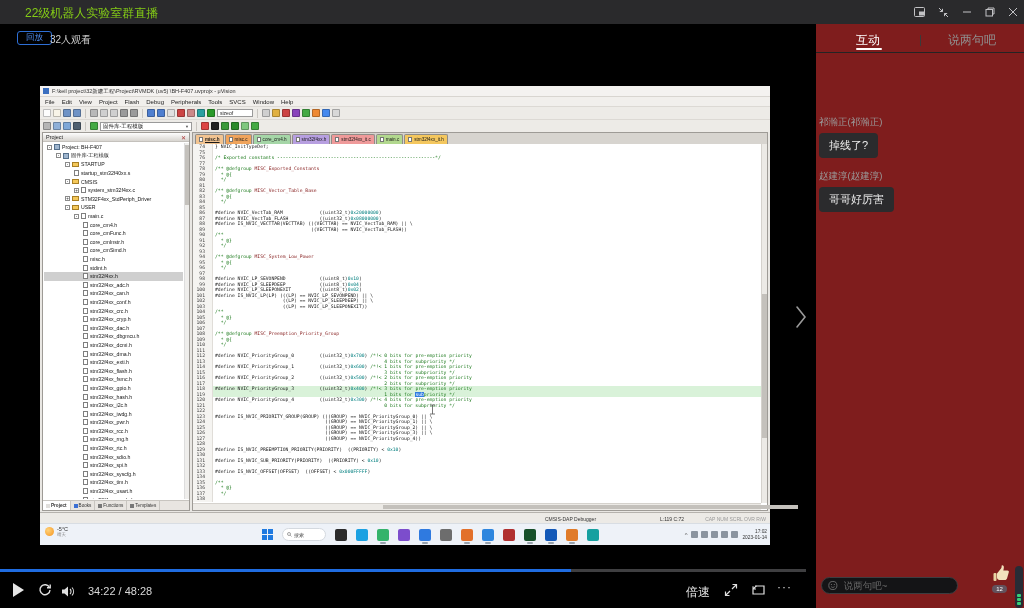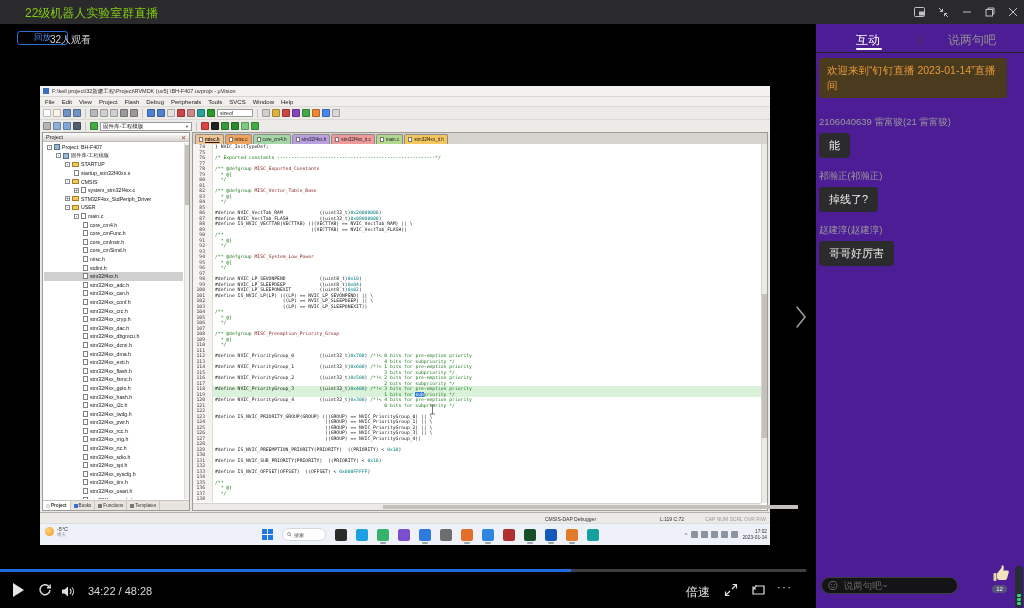--- a/index.html
+++ b/index.html
@@ -5,21 +5,21 @@
   html,body{margin:0;padding:0;background:#000;}
   *{box-sizing:border-box;}
   .stage{position:relative;width:1024px;height:608px;background:#000;overflow:hidden;
          font-family:"Liberation Sans",sans-serif;}
   
   .topbar{position:absolute;left:0;top:0;width:100%;height:24px;background:#2a2a2c;}
   .apptitle{position:absolute;left:25px;top:5px;font-size:12px;color:#84cc16;}
   .winctl{position:absolute;right:6px;top:0;height:24px;display:flex;align-items:center;gap:13px;}
   .winctl svg{display:block;}
   
-  .replay-badge{position:absolute;left:17px;top:31px;min-width:26px;height:14px;padding:0 16px;
+  .replay-badge{position:absolute;left:17px;top:31px;min-width:26px;height:14px;padding:0 8px;
     border:1px solid #2e6fd6;border-radius:3px;color:#4e8df2;font-size:8.5px;
     display:flex;align-items:center;justify-content:center;}
   .viewers{position:absolute;left:50px;top:33px;font-size:10px;color:#cfcfcf;}
   
   .video{position:absolute;left:40px;top:86px;width:730px;height:459px;background:#d4d0c8;}
   .keil{position:absolute;left:0;top:0;right:0;bottom:22px;background:#e9e7e3;font-family:"Liberation Sans",sans-serif;}
   .k-title{height:11px;background:#f4f2f0;border-bottom:1px solid #d8d5d0;display:flex;align-items:center;
     gap:3px;padding-left:3px;font-size:5.5px;color:#333;white-space:nowrap;overflow:hidden;}
   .k-appicon{width:6px;height:6px;background:#3a6ebf;flex:none;}
   .k-menu{height:9px;display:flex;gap:7px;align-items:center;font-size:6px;color:#222;padding-left:5px;background:#f1efec;}
@@ -91,21 +91,21 @@
     color:#555;display:flex;align-items:center;gap:2px;padding:0 4px;}
   .appico{width:12px;height:12px;border-radius:2px;position:relative;flex:none;}
   .appico .run{position:absolute;left:3px;bottom:-3px;width:6px;height:2px;border-radius:1px;background:#98a2ad;}
   .tb-tray{position:absolute;right:3px;top:0;height:100%;display:flex;align-items:center;gap:4px;}
   .trayico{width:7px;height:7px;border-radius:1px;background:#6a7482;opacity:.75;flex:none;}
   .tray-ch{font-size:6px;color:#555;}
   .clock{text-align:right;font-size:4.8px;line-height:5.5px;color:#333;}
   
   .chevron{position:absolute;left:795px;top:305px;}
   
-  .chat{position:absolute;left:816px;top:24px;width:208px;bottom:0;background:#4c1d95;}
+  .chat{position:absolute;left:816px;top:24px;width:208px;bottom:0;background:#7f1d1d;}
   .tab-interact{position:absolute;left:40px;top:8px;font-size:12px;color:#fff;}
   .tab-underline{position:absolute;left:40px;top:24px;width:26px;height:2px;background:#fff;border-radius:1px;}
   .tab-sep{position:absolute;left:104px;top:11px;width:1px;height:11px;background:#3a3a3a;}
   .tab-intro{position:absolute;left:132px;top:8px;font-size:12px;color:#909090;}
   .tab-divider{position:absolute;left:0;top:28px;width:100%;height:1px;background:#242424;}
   .welcome{position:absolute;left:3px;top:34px;width:188px;background:#4a3a1e;border-radius:3px;
     padding:5px 8px;font-size:10.5px;line-height:15px;color:#e5993b;}
   .msgs{position:absolute;left:3px;top:80px;right:10px;}
   .msg{margin-top:12px;}
   .msg .uname{font-size:9.5px;color:#9a9a9a;line-height:12px;}
@@ -640,23 +640,21 @@
         <path d="M2 2l8 10-8 10" fill="none" stroke="#9a9a9a" stroke-width="1.6" stroke-linecap="round"></path>
       </svg>
   </div>
 
   <div class="chat">
     <div class="tab-interact">互动</div>
     <div class="tab-underline"></div>
     <div class="tab-sep"></div>
     <div class="tab-intro">说两句吧</div>
     <div class="tab-divider"></div>
-    <div class="welcome">欢迎来到“钉钉直播 2023-01-14”直播间</div>
     <div class="msgs" id="chat-msgs">
-        <div class="msg"><div class="uname">2106040639 雷富骏(21 雷富骏)</div><div class="bubble">能</div></div>
         <div class="msg"><div class="uname">祁瀚正(祁瀚正)</div><div class="bubble">掉线了?</div></div>
         <div class="msg"><div class="uname">赵建淳(赵建淳)</div><div class="bubble">哥哥好厉害</div></div>
       </div>
   </div>
 
   <div class="prog-track">
     <div class="prog-fill" id="prog-fill" style="width: 70.9%; background: rgb(31, 108, 224);"></div>
   </div>
 
   <div class="play-btn"></div>

